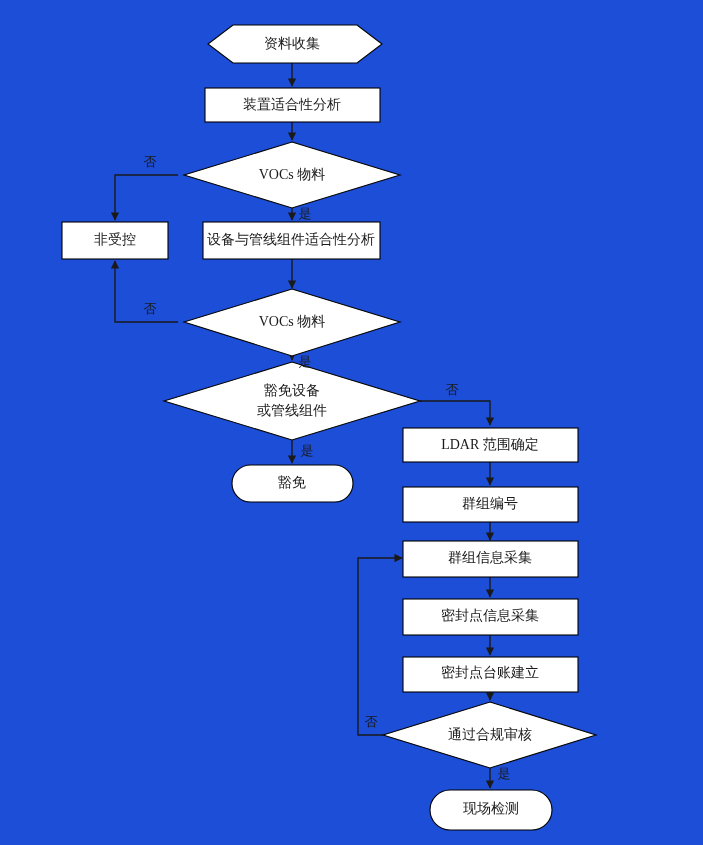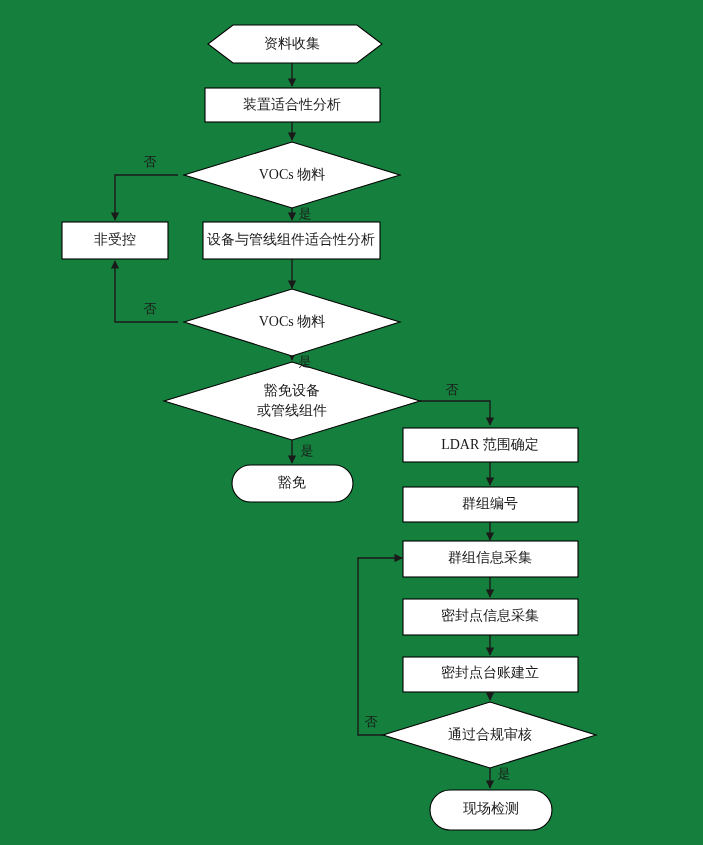--- a/index.html
+++ b/index.html
@@ -8,21 +8,21 @@
     padding: 0;
     background: #ffffff;
   }
   body {
     font-family: "Liberation Serif", "DejaVu Serif", serif;
   }
   #flow-root {
     position: relative;
     width: 703px;
     height: 845px;
-    background: #15803d;
+    background: #1d4ed8;
     overflow: hidden;
   }
   #flow-svg {
     position: absolute;
     left: 0;
     top: 0;
     width: 703px;
     height: 845px;
   }
   .shape-outline {

